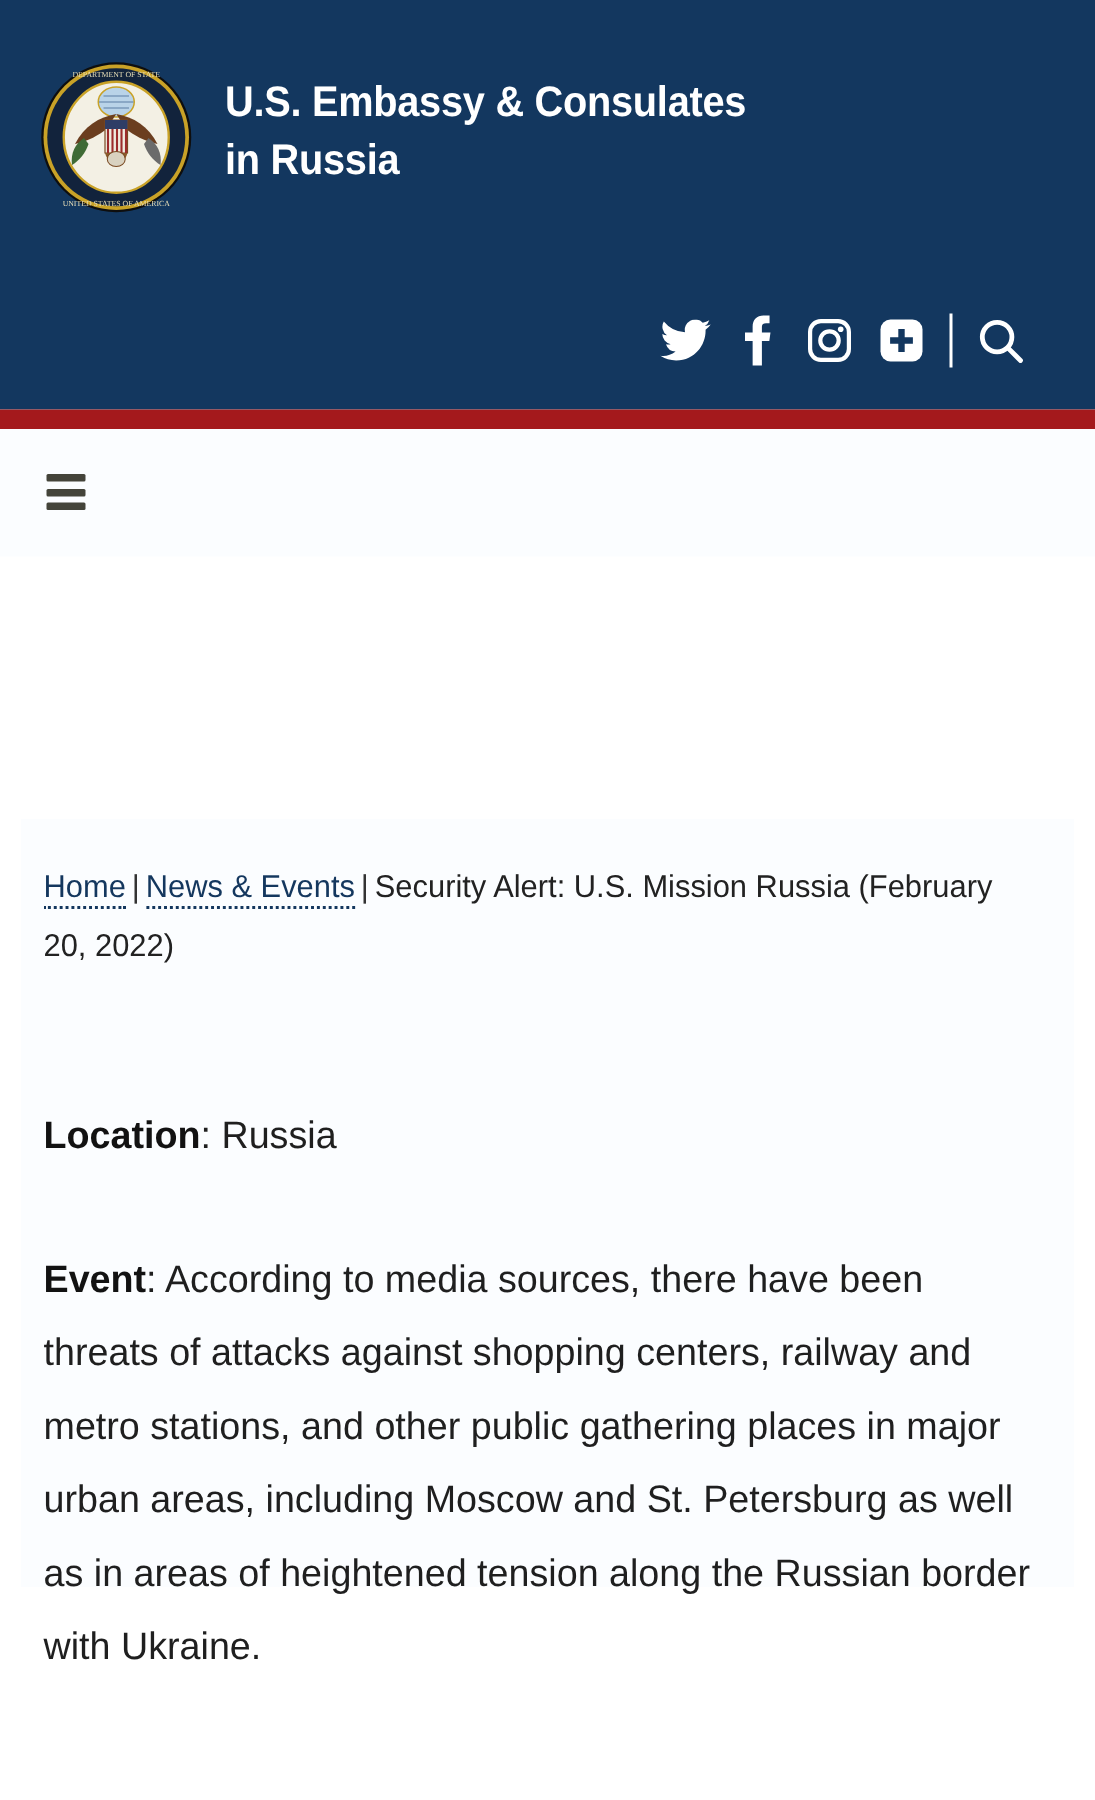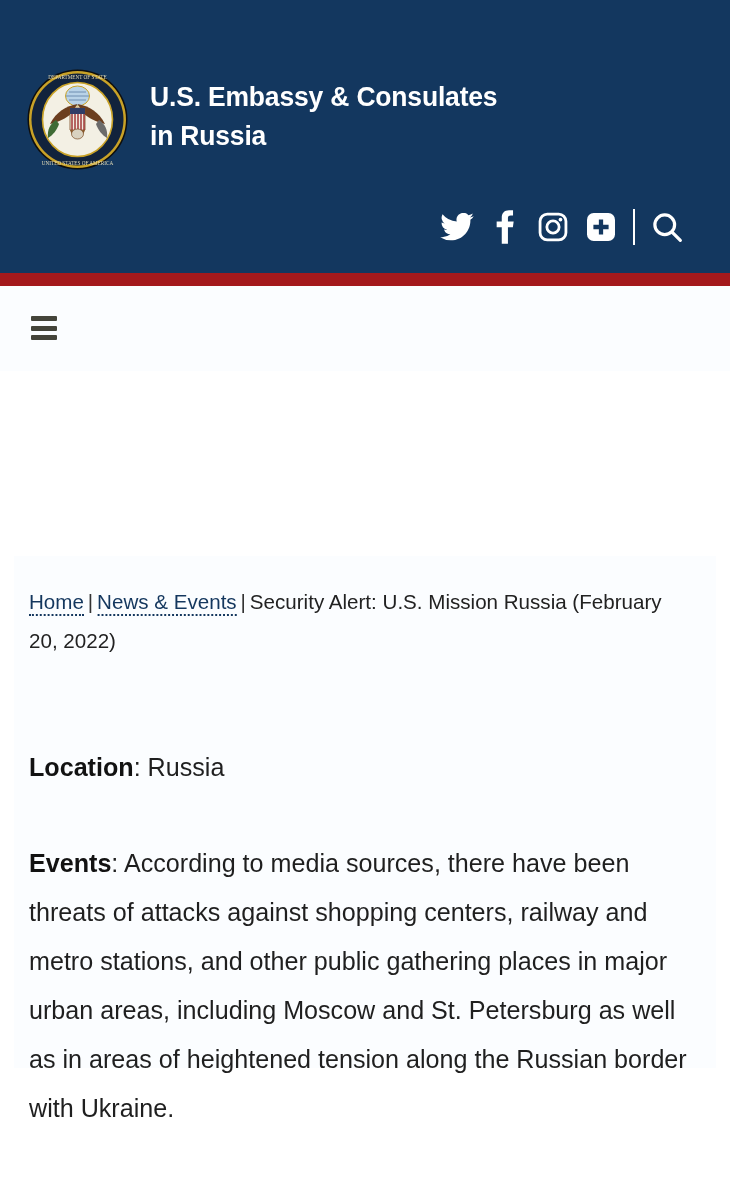--- a/index.html
+++ b/index.html
@@ -23,21 +23,21 @@
   .site-header {
     position: absolute;
     top: 0; left: 0;
     width: 730px;
     height: 273px;
     background: #13375f;
   }
 
   .brand {
     position: absolute;
-    top: 68px;
+    top: 40px;
     left: 26px;
     display: flex;
     align-items: flex-start;
     justify-content: space-between;
   }
 
   .seal {
     width: 103px;
     height: 103px;
     flex: 0 0 103px;
@@ -152,21 +152,20 @@
     width: 730px;
     height: 654px;
     background: #ffffff;
   }
   .content-inner {
     position: absolute;
     top: 0; left: 14px;
     width: 702px;
     height: 512px;
     background: #fbfdff;
-    margin-top: 10px;
   }
 
   .breadcrumb {
     position: absolute;
     top: 26px;
     left: 15px;
     width: 660px;
     font-size: 21px;
     line-height: 39px;
     color: #1a1a1a;
@@ -293,19 +292,19 @@
 
   <main class="content">
     <div class="content-inner">
 
       <nav class="breadcrumb">
         <a class="bc-link">Home</a><span class="bc-sep">|</span><a class="bc-link">News &amp; Events</a><span class="bc-sep">|</span><span class="bc-current">Security Alert: U.S. Mission Russia (February 20, 2022)</span>
       </nav>
 
       <div class="body-copy">
         <p><span class="lead">Location</span><span>: Russia</span></p>
-        <p><span class="lead">Events</span><span>:  According to media sources, there have been threats of attacks against shopping centers, railway and metro stations, and other public gathering places in major urban areas, including Moscow and St. Petersburg as well as in areas of heightened tension along the Russian border with Ukraine.</span></p>
+        <p><span class="lead">Event</span><span>:  According to media sources, there have been threats of attacks against shopping centers, railway and metro stations, and other public gathering places in major urban areas, including Moscow and St. Petersburg as well as in areas of heightened tension along the Russian border with Ukraine.</span></p>
       </div>
 
     </div>
   </main>
 
 </div>
 
 </body></html>

